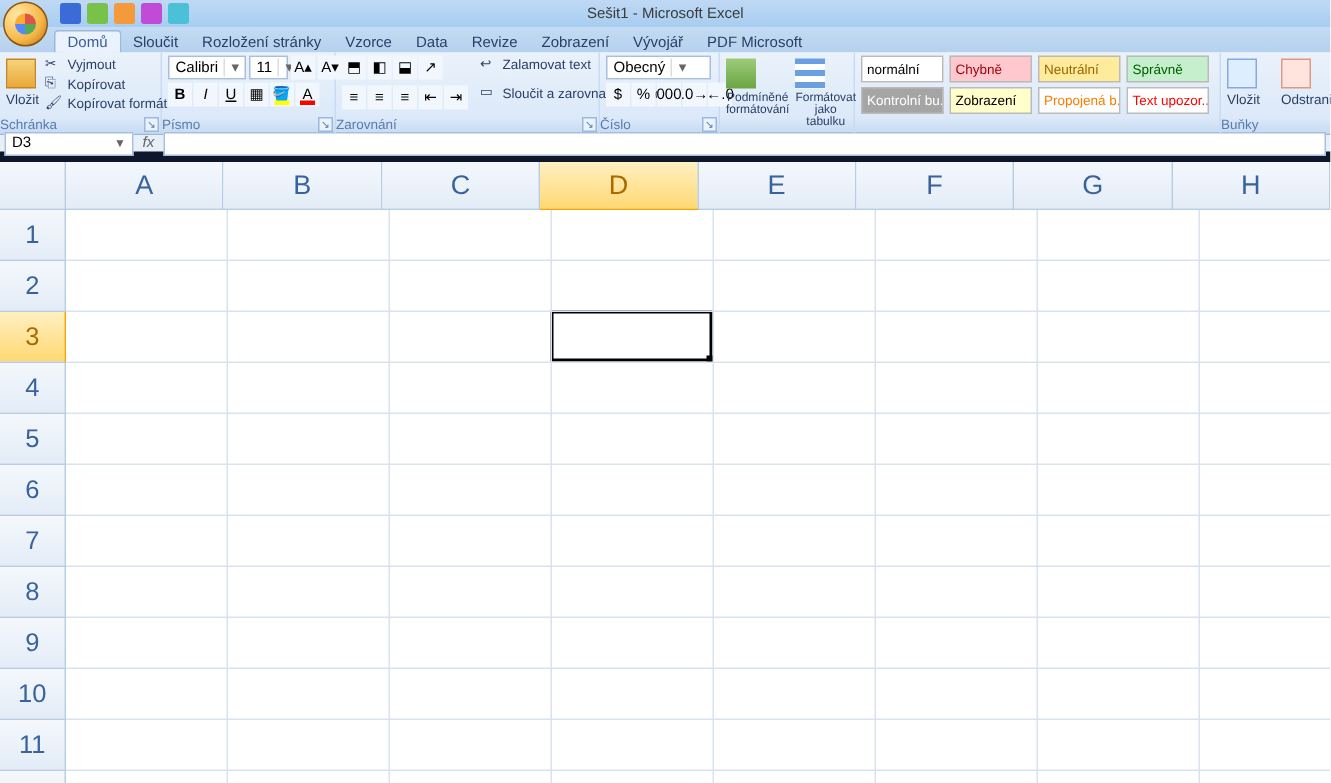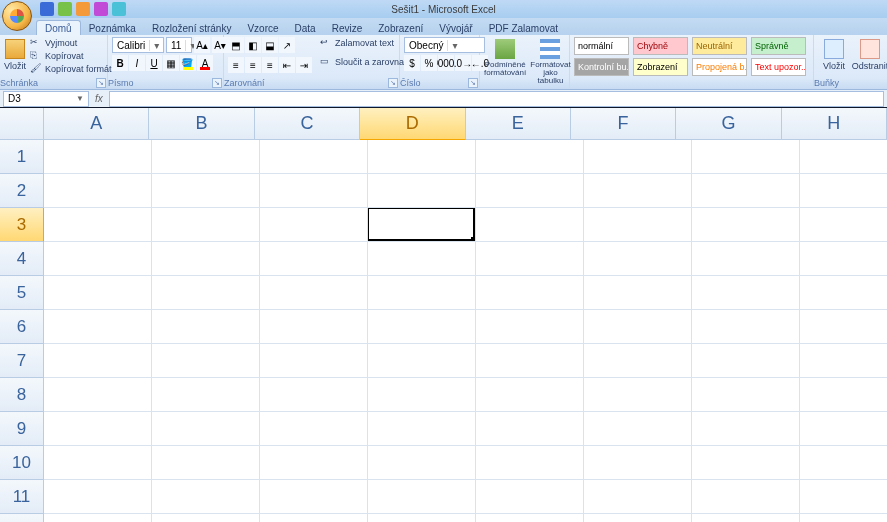--- a/index.html
+++ b/index.html
@@ -15,39 +15,39 @@
 
 .tabbar { height: 17px; background: linear-gradient(#c4dbf3,#b5d1ee); display:flex; align-items:flex-end; padding-left: 36px; font-size: 10px; }
 .tab { padding: 2px 8px 1px; color:#2a3f66; cursor:pointer; }
 .tab.active { background:#eaf2fb; border:1px solid #9cb8dd; border-bottom:none; border-radius:3px 3px 0 0; color:#3a5d9a; }
 
 .ribbon { height: 55px; background: linear-gradient(#eaf2fb,#dce9f9 80%, #c7dbf2); border-bottom:1px solid #9cb8dd; display:flex; }
 .group { border-right:1px solid #c7dbf2; padding:2px 4px 0; display:flex; flex-direction:column; position:relative; }
 .group-label { position:absolute; bottom:1px; left:0; right:0; text-align:left; font-size:9px; color:#5a7bb0; }
 .group-body { flex:1; display:flex; gap:4px; align-items:flex-start; }
 
-.big-btn { width:32px; display:flex; flex-direction:column; align-items:center; font-size:9px; color:#2a3f66; gap:2px; padding-top:2px; cursor:pointer; }
+.big-btn { width:32px; display:flex; flex-direction:column; align-items:flex-start; font-size:9px; color:#2a3f66; gap:2px; padding-top:2px; cursor:pointer; }
 .big-btn .ico { width:20px; height:20px; }
 .mini-row { display:flex; flex-direction:column; gap:1px; font-size:9px; color:#2a3f66; }
 .mini-row .mi { display:flex; align-items:center; gap:3px; cursor:pointer; white-space:nowrap; }
 .mi .ic { width:12px; height:12px; display:inline-block; }
 .combo { display:flex; align-items:center; background:#fff; border:1px solid #a6bfe0; font-size:10px; height:16px; }
 .combo span { padding:0 4px; }
 .combo .dd { width:12px; text-align:center; color:#666; border-left:1px solid #ddd; }
 .btnrow { display:flex; gap:1px; }
 .sq { width:16px; height:16px; border:1px solid transparent; display:flex; align-items:center; justify-content:center; font-size:10px; cursor:pointer; background:#f2f7fd; }
 
 .align-grp .btnrow { margin-bottom:2px; }
 
-.num-grp .combo { width:81px; }
+.num-grp .combo { width:70px; }
 
 .style-cell { width:55px; height:18px; border:1px solid #bbb; font-size:9px; display:flex; align-items:center; padding:0 3px; background:#fff; cursor:pointer; overflow:hidden; white-space:nowrap; }
 .styles-grid { display:grid; grid-template-columns: repeat(4, 58px); grid-template-rows: 20px 20px; gap:1px; }
 
-.formula-bar { height:18px; background:#e7eff9; border-bottom:1px solid #0f172a; display:flex; align-items:center; font-size:10px; }
+.formula-bar { height:18px; background:#e7eff9; border-bottom:7px solid #0f172a; display:flex; align-items:center; font-size:10px; }
 .name-box { width:86px; height:16px; background:#fff; border:1px solid #a6bfe0; margin-left:3px; display:flex; align-items:center; padding:0 4px; justify-content:space-between; }
 .name-box .dd { color:#666; font-size:8px; }
 .fx { margin:12px 6px; font-style:italic; color:#666; }
 .formula-input { flex:1; height:16px; background:#fff; border:1px solid #a6bfe0; margin-right:3px; }
 
 .sheet { position:relative; height:414px; overflow:hidden; background:#fff; }
 .corner { position:absolute; left:0; top:0; width:44px; height:32px; background:linear-gradient(#f4f8fc,#e3ecf7); border-right:1px solid #b8cce4; border-bottom:1px solid #b8cce4; }
 .col-hdrs { position:absolute; left:44px; top:0; right:0; height:32px; display:flex; }
 .col-h { border-right:1px solid #b8cce4; border-bottom:1px solid #b8cce4; background:linear-gradient(#f4f8fc,#e3ecf7); display:flex; align-items:center; justify-content:center; font-size:18px; color:#39639c; }
 .col-h.sel { background:linear-gradient(#fff0c1,#ffd873); color:#aa6a00; border-bottom-color:#f6a600; }
@@ -74,28 +74,28 @@
     <span class="q q-undo"></span>
     <span class="q q-redo"></span>
     <span class="q q-print"></span>
     <span class="q q-mail"></span>
   </div>
   <div class="title-center">Sešit1 - Microsoft Excel</div>
 </div>
 
 <div class="tabbar" id="tabbar">
     <div class="tab active">Domů</div>
-    <div class="tab">Poznámka</div>
+    <div class="tab">Sloučit</div>
     <div class="tab">Rozložení stránky</div>
     <div class="tab">Vzorce</div>
     <div class="tab">Data</div>
     <div class="tab">Revize</div>
     <div class="tab">Zobrazení</div>
     <div class="tab">Vývojář</div>
-    <div class="tab">PDF Zalamovat</div>
+    <div class="tab">PDF Microsoft</div>
   </div>
 
 <div class="ribbon">
 
   <div class="group" style="width:108px">
     <div class="group-body">
       <div class="big-btn">
         <span class="ico" style="background:linear-gradient(#f7d27a,#e9a93a);border:1px solid #c8861e;"></span>
         <span>Vložit</span>
       </div>

